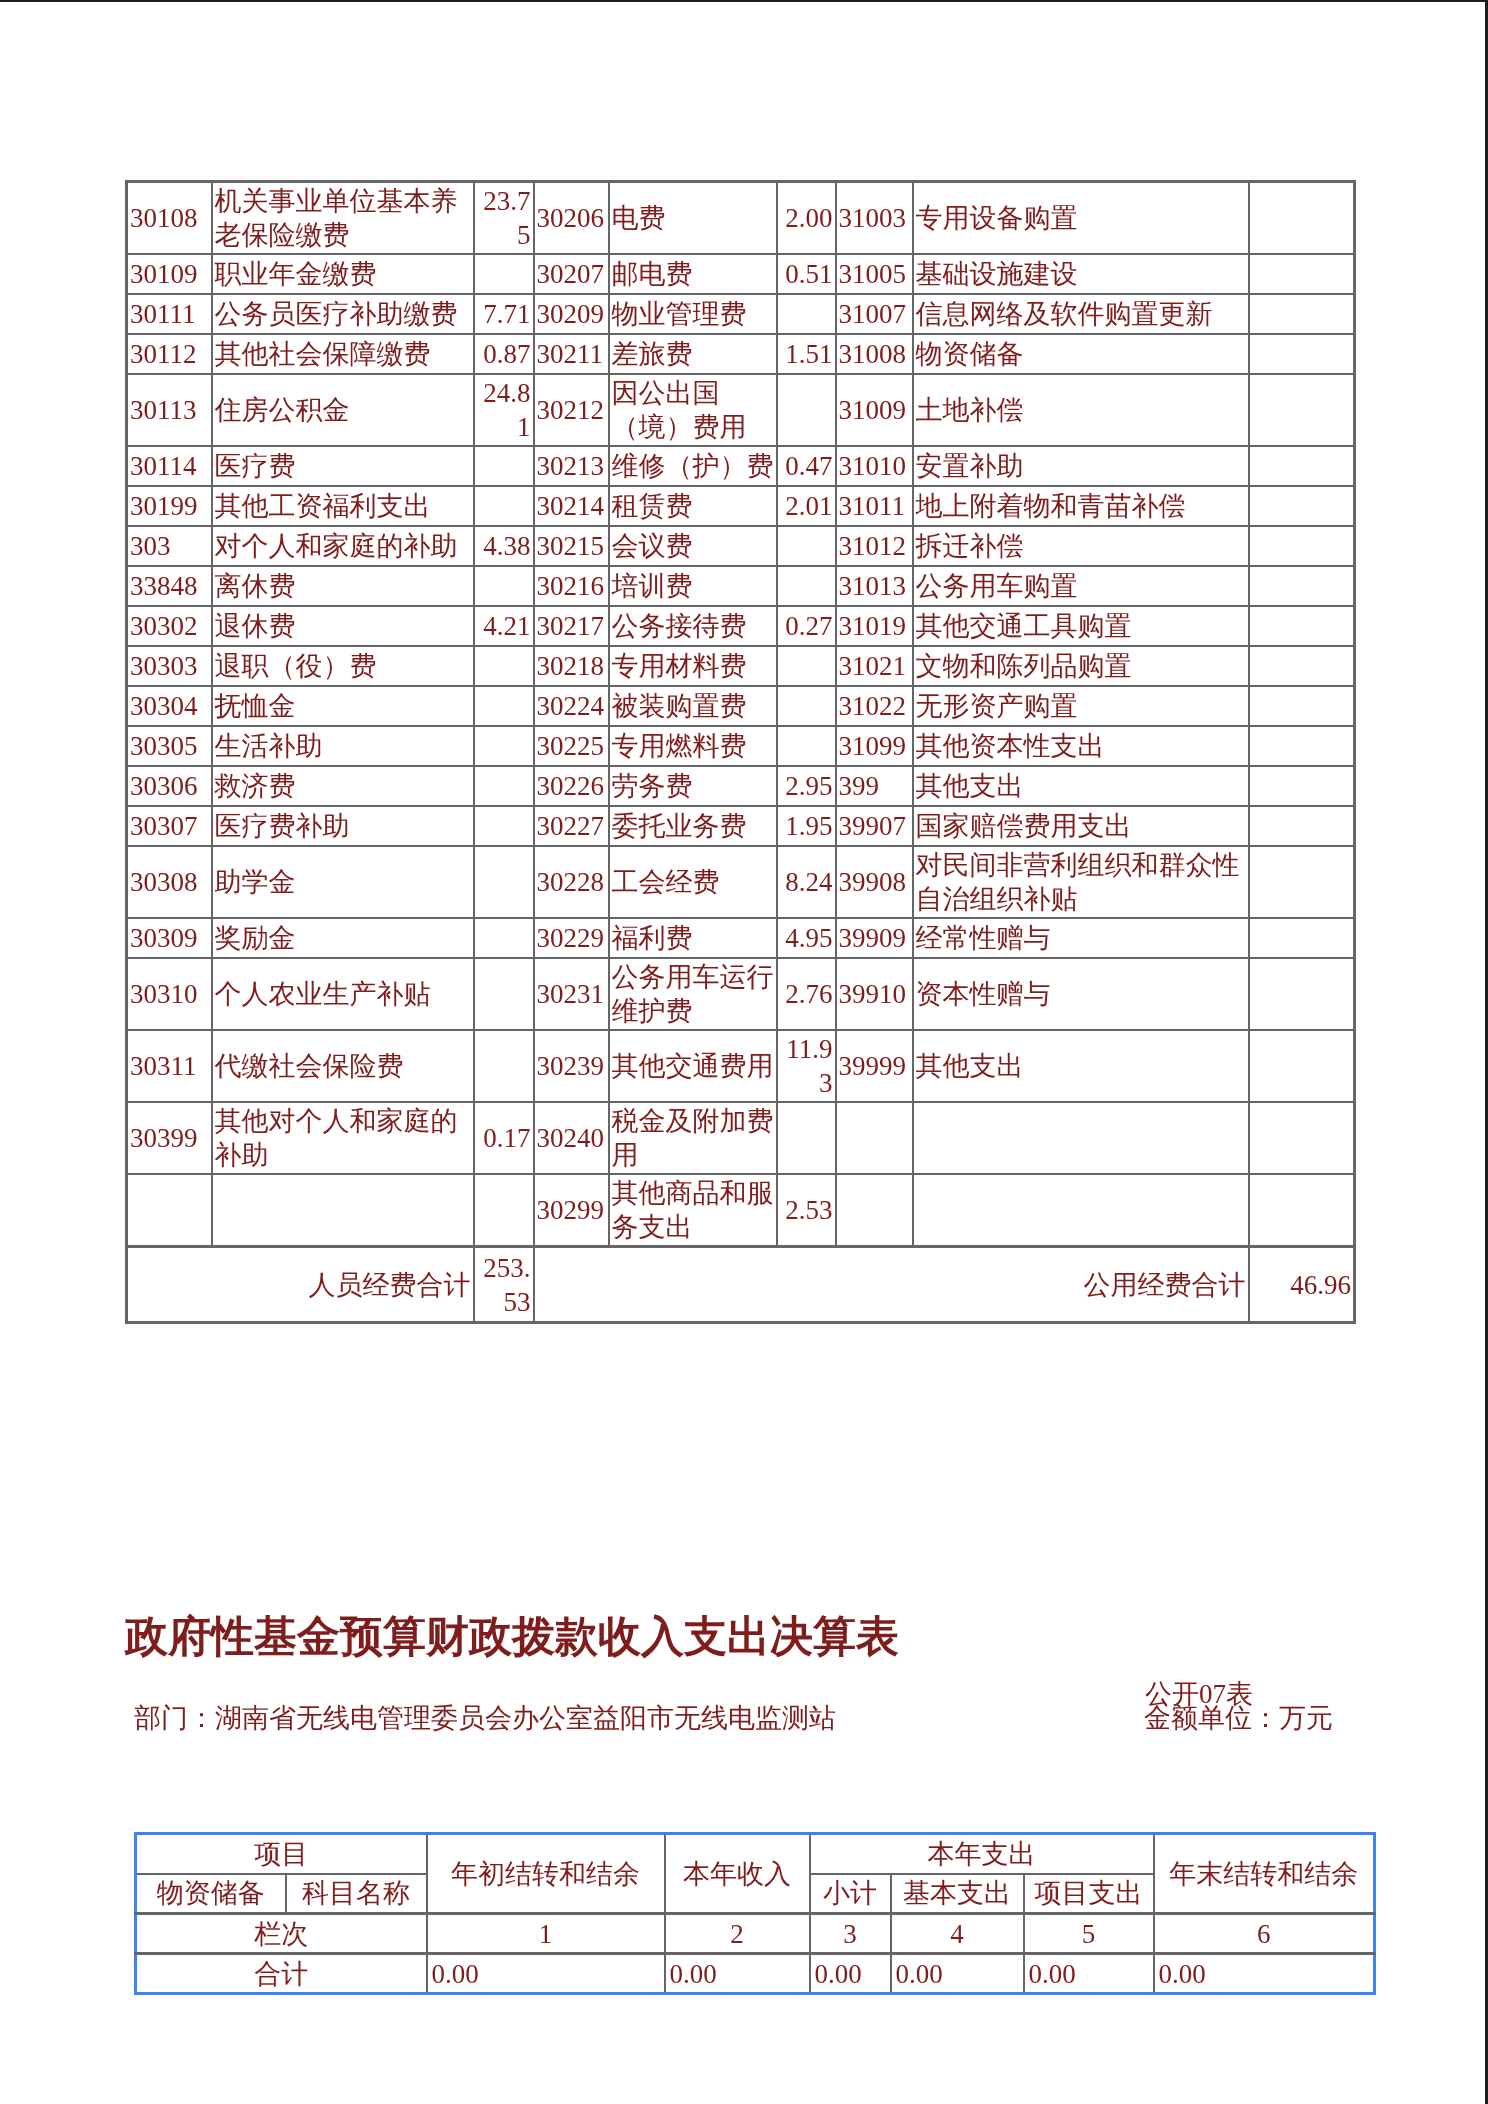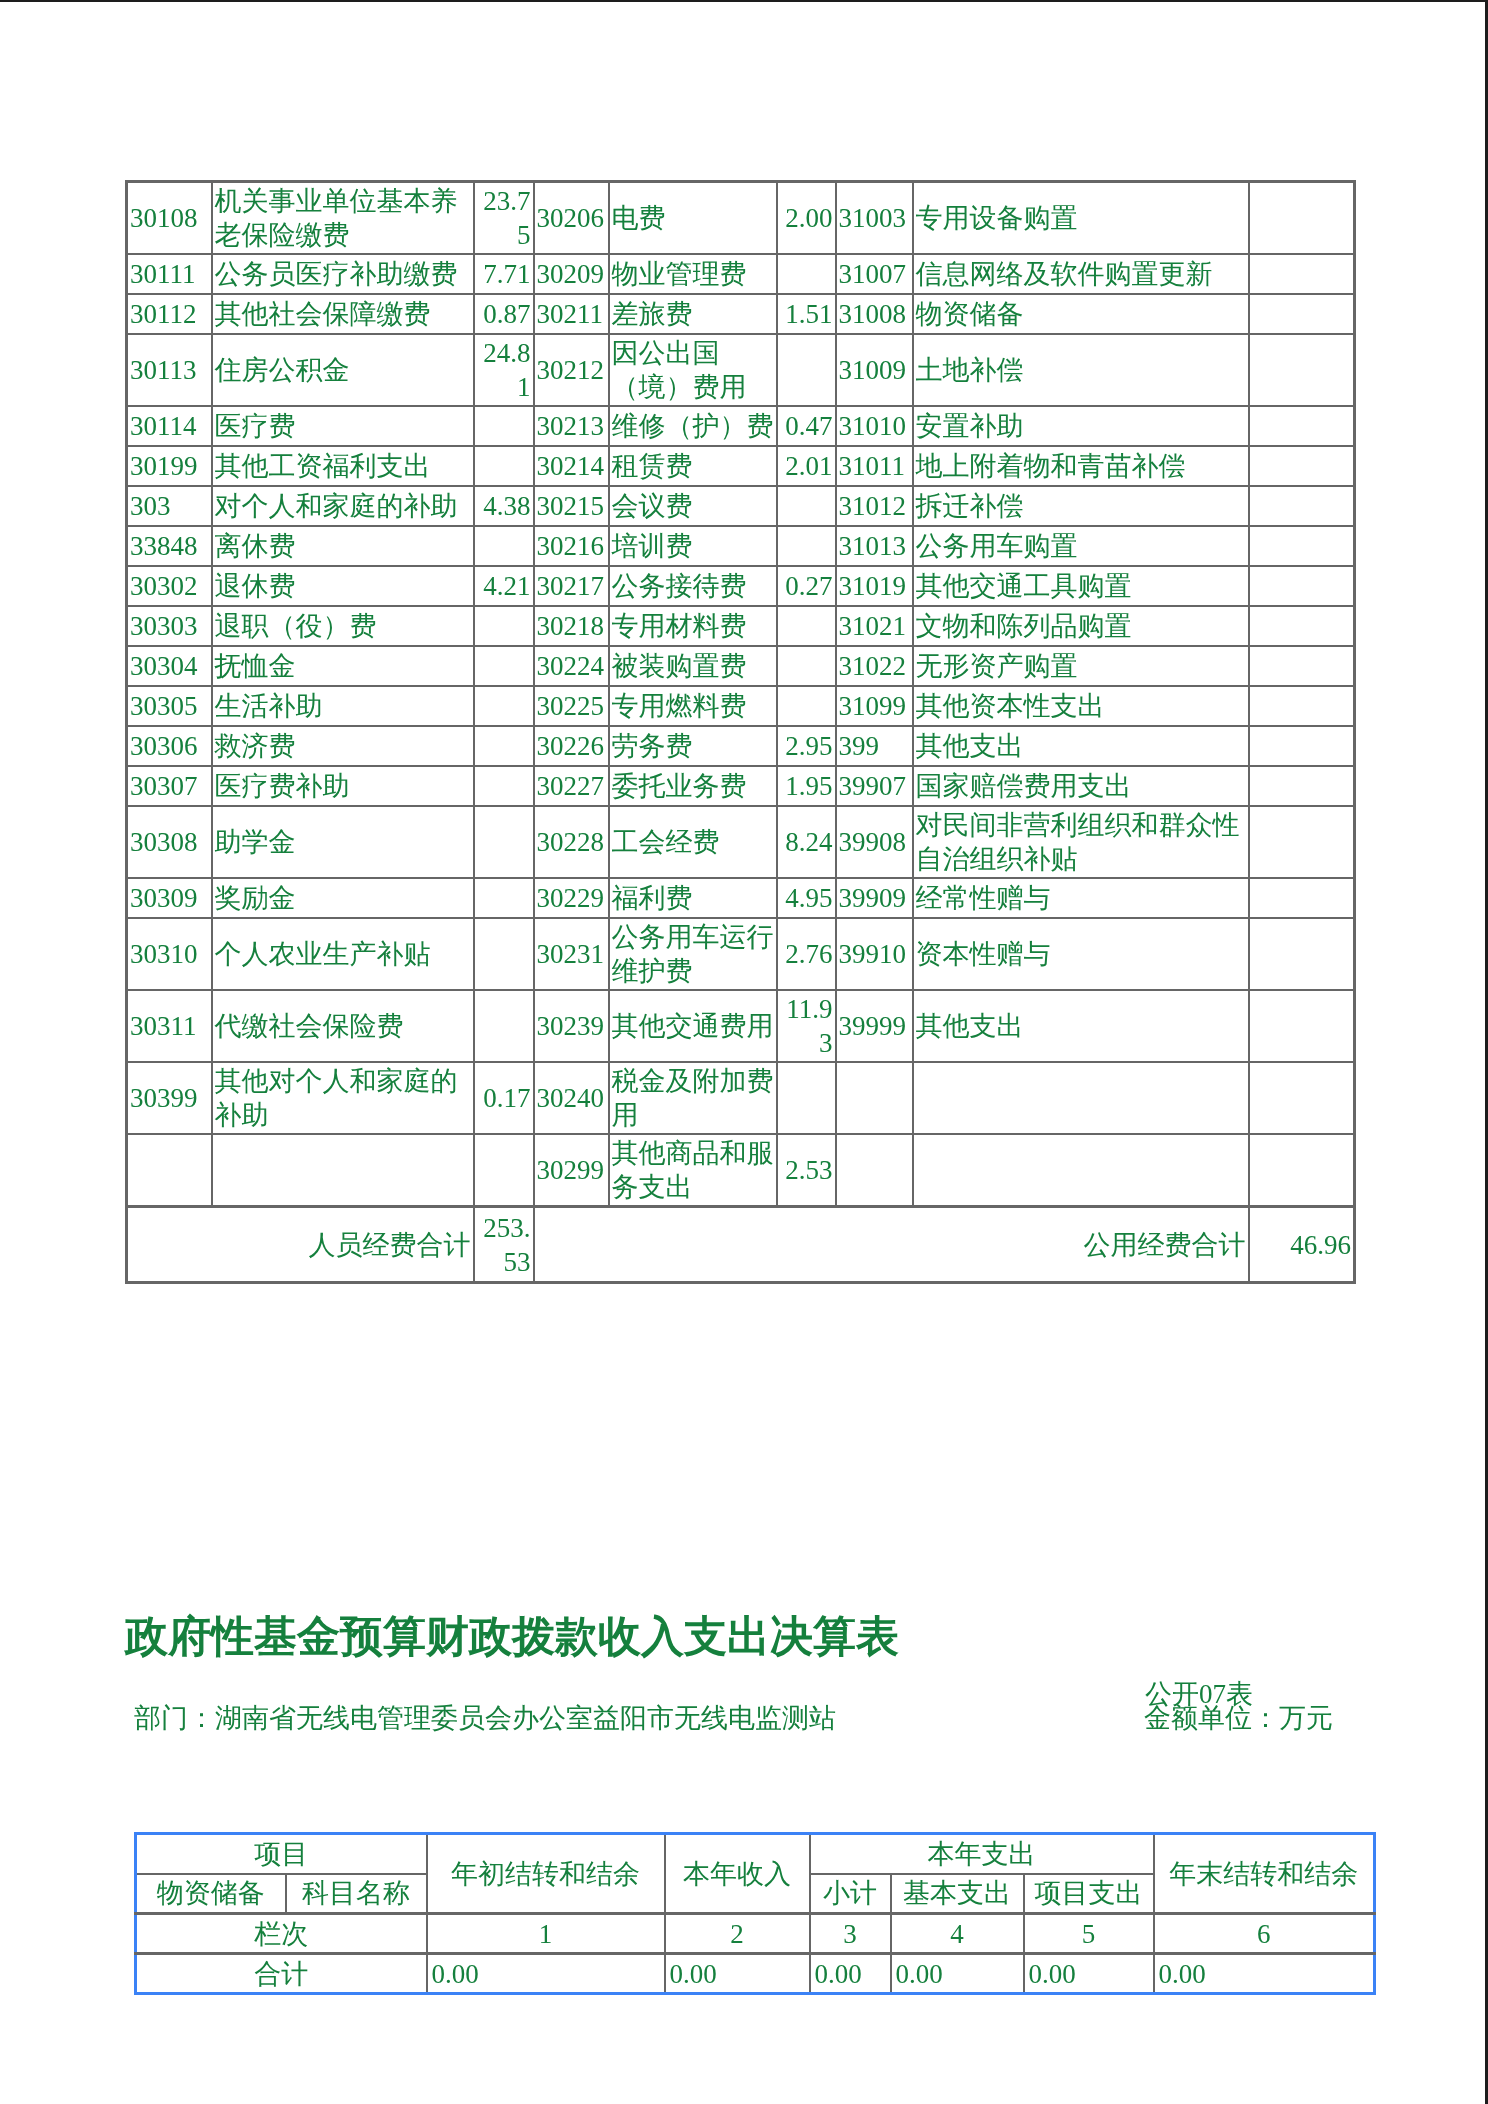--- a/index.html
+++ b/index.html
@@ -1,18 +1,18 @@
 <!DOCTYPE html>
 <html><head>
 <meta charset="utf-8">
 <style>
   html,body { margin:0; padding:0; background:#ffffff; }
   .page {
     position:relative; width:1488px; height:2104px; background:#ffffff;
-    font-family:"Liberation Serif","DejaVu Serif",serif; color:#15803d;
+    font-family:"Liberation Serif","DejaVu Serif",serif; color:#7f1d1d;
     overflow:hidden;
   }
   .edge-top   { position:absolute; top:0; left:0; width:1488px; height:2px; background:#1d1d1d; }
   .edge-right { position:absolute; top:0; right:0; width:3px; height:2104px; background:#1d1d1d; }
 
   table { border-collapse:collapse; table-layout:fixed; }
 
   
   #basic-table { position:absolute; left:125px; top:180px; width:1228px; border:3px solid #666; }
   #basic-table td {
@@ -80,20 +80,31 @@
     <tbody id="basic-table-body">
         <tr>
           <td class="col-code">30108</td>
           <td class="col-name">机关事业单位基本养老保险缴费</td>
           <td class="col-val">23.75</td>
           <td class="col-code">30206</td>
           <td class="col-name">电费</td>
           <td class="col-val">2.00</td>
           <td class="col-code">31003</td>
           <td class="col-name">专用设备购置</td>
+          <td class="col-val"></td>
+        </tr>
+        <tr>
+          <td class="col-code">30109</td>
+          <td class="col-name">职业年金缴费</td>
+          <td class="col-val"></td>
+          <td class="col-code">30207</td>
+          <td class="col-name">邮电费</td>
+          <td class="col-val">0.51</td>
+          <td class="col-code">31005</td>
+          <td class="col-name">基础设施建设</td>
           <td class="col-val"></td>
         </tr>
         <tr>
           <td class="col-code">30111</td>
           <td class="col-name">公务员医疗补助缴费</td>
           <td class="col-val">7.71</td>
           <td class="col-code">30209</td>
           <td class="col-name">物业管理费</td>
           <td class="col-val"></td>
           <td class="col-code">31007</td>

